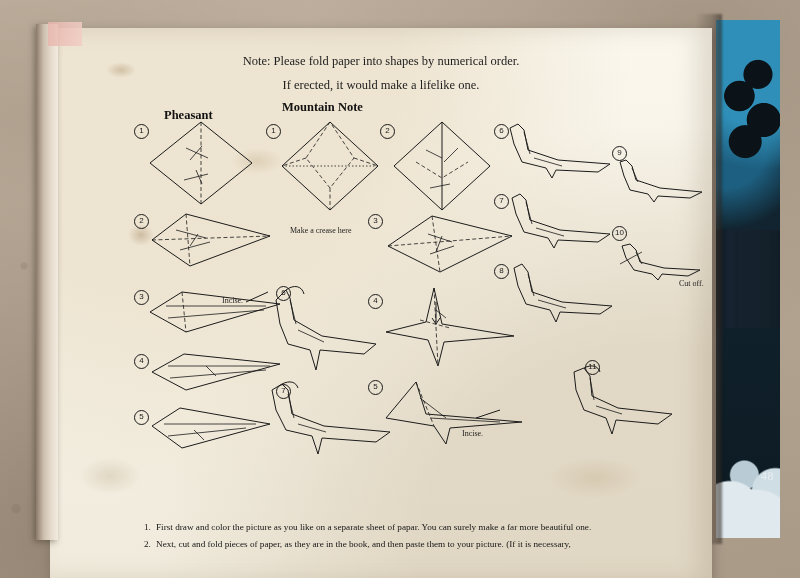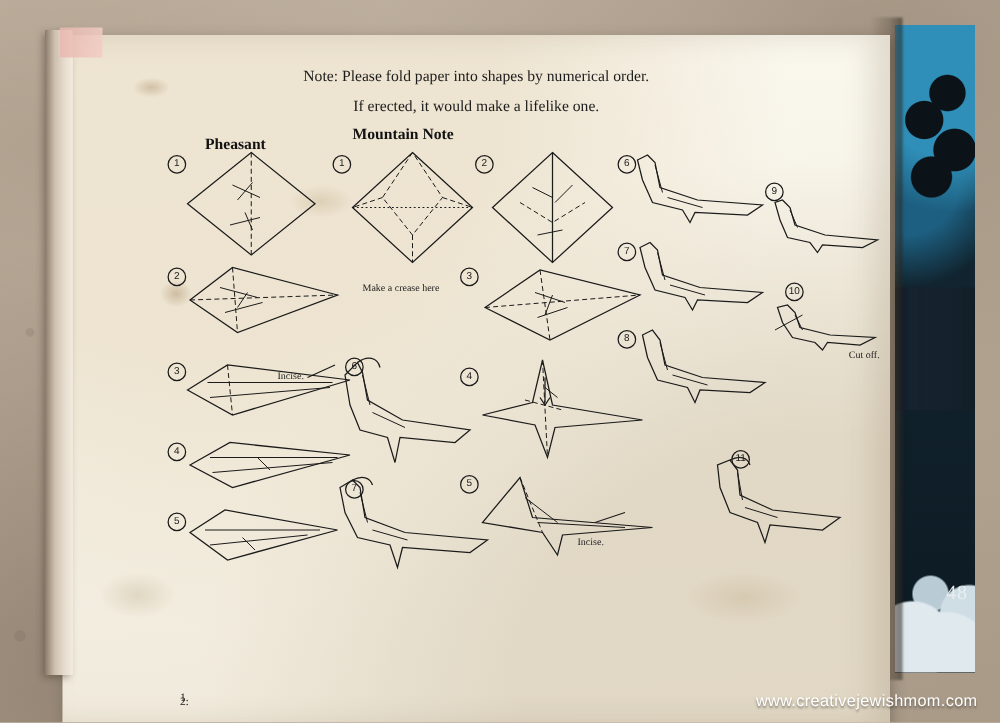--- a/index.html
+++ b/index.html
@@ -86,21 +86,21 @@
       radial-gradient(circle at 62% 95%, #dfe9ee 0 18%, rgba(223,233,238,0) 19%),
       radial-gradient(circle at 88% 78%, #cfdde4 0 13%, rgba(207,221,228,0) 14%),
       radial-gradient(circle at 45% 70%, #b9cbd4 0 9%, rgba(185,203,212,0) 10%),
       linear-gradient(#10202a, #0c1a22);
   }
   .rp-page-num {
     position: absolute;
     right: 6px;
     bottom: 54px;
     color: #e8eef2;
-    font-size: 16px;
+    font-size: 12px;
     letter-spacing: .5px;
   }
 
   
   .gutter {
     position: absolute;
     left: 660px; top: 6px;
     width: 26px; height: 530px;
     background: linear-gradient(90deg, rgba(90,78,66,0) 0%, rgba(90,78,66,.38) 60%, rgba(40,34,28,.55) 100%);
     filter: blur(1px);
@@ -319,21 +319,21 @@
 
       <div class="step-num" style="left:216px; top:96px;">1</div>
       <div class="step-num" style="left:330px; top:96px;">2</div>
       <div class="step-num" style="left:318px; top:186px;">3</div>
       <div class="step-num" style="left:318px; top:266px;">4</div>
       <div class="step-num" style="left:318px; top:352px;">5</div>
       <div class="step-num" style="left:444px; top:96px;">6</div>
       <div class="step-num" style="left:444px; top:166px;">7</div>
       <div class="step-num" style="left:444px; top:236px;">8</div>
       <div class="step-num" style="left:562px; top:118px;">9</div>
-      <div class="step-num" style="left:578px; top:198px;">10</div>
+      <div class="step-num" style="left:562px; top:198px;">10</div>
       <div class="step-num" style="left:535px; top:332px;">11</div>
 
       <svg class="fig" style="left:228px; top:90px;" width="104" height="96" viewBox="0 0 104 96">
         <path class="ln" d="M52 4 L100 48 L52 92 L4 48 Z"></path>
         <path class="dsh" d="M52 4 L28 40 L52 70 L76 40 Z"></path>
         <path class="dsh" d="M28 40 L4 48"></path>
         <path class="dsh" d="M76 40 L100 48"></path>
         <path class="dsh" d="M52 70 L52 92"></path>
         <path class="dot" d="M4 48 L100 48"></path>
       </svg>
@@ -409,25 +409,26 @@
       </svg>
 
       <div class="caption cap-crease">Make a crease here</div>
       <div class="caption cap-incise1">Incise.</div>
       <div class="caption cap-incise2">Incise.</div>
       <div class="caption cap-cutoff">Cut off.</div>
 
       <div class="footer">
         <div class="item">
           <span class="n">1.</span>
+          <span>First draw and color the picture as you like on a separate sheet of papar.  You can surely make a far more beautiful one.</span>
         </div>
         <div class="item">
           <span class="n">2.</span>
+          <span>Next, cut and fold pieces of paper, as they are in the book,  and then paste them to your picture. (If it is necessary,</span>
         </div>
       </div>
     </div>
 
     <div class="stack"></div>
     <div class="stack-pink"></div>
   </div>
 
-  <div class="watermark">www.creativejewishmom.com</div>
 </div>
 
 </body></html>

